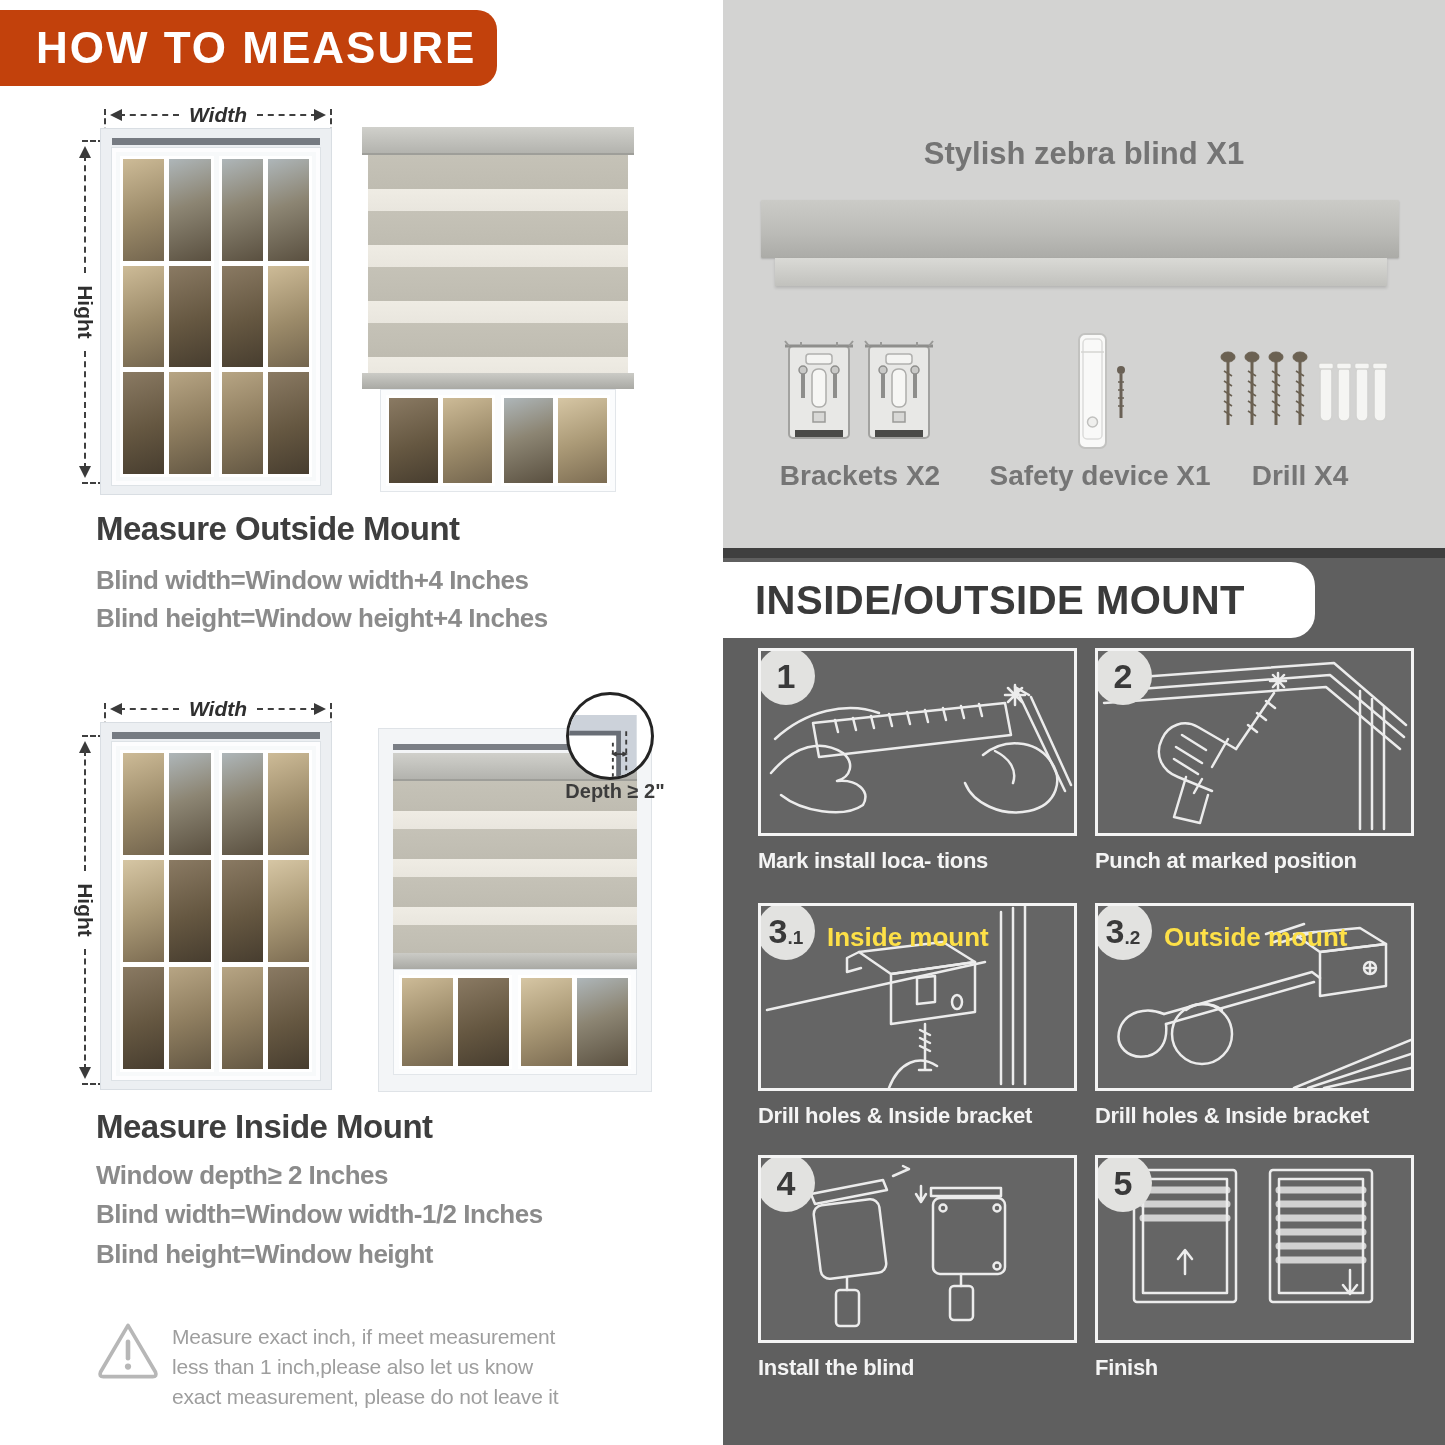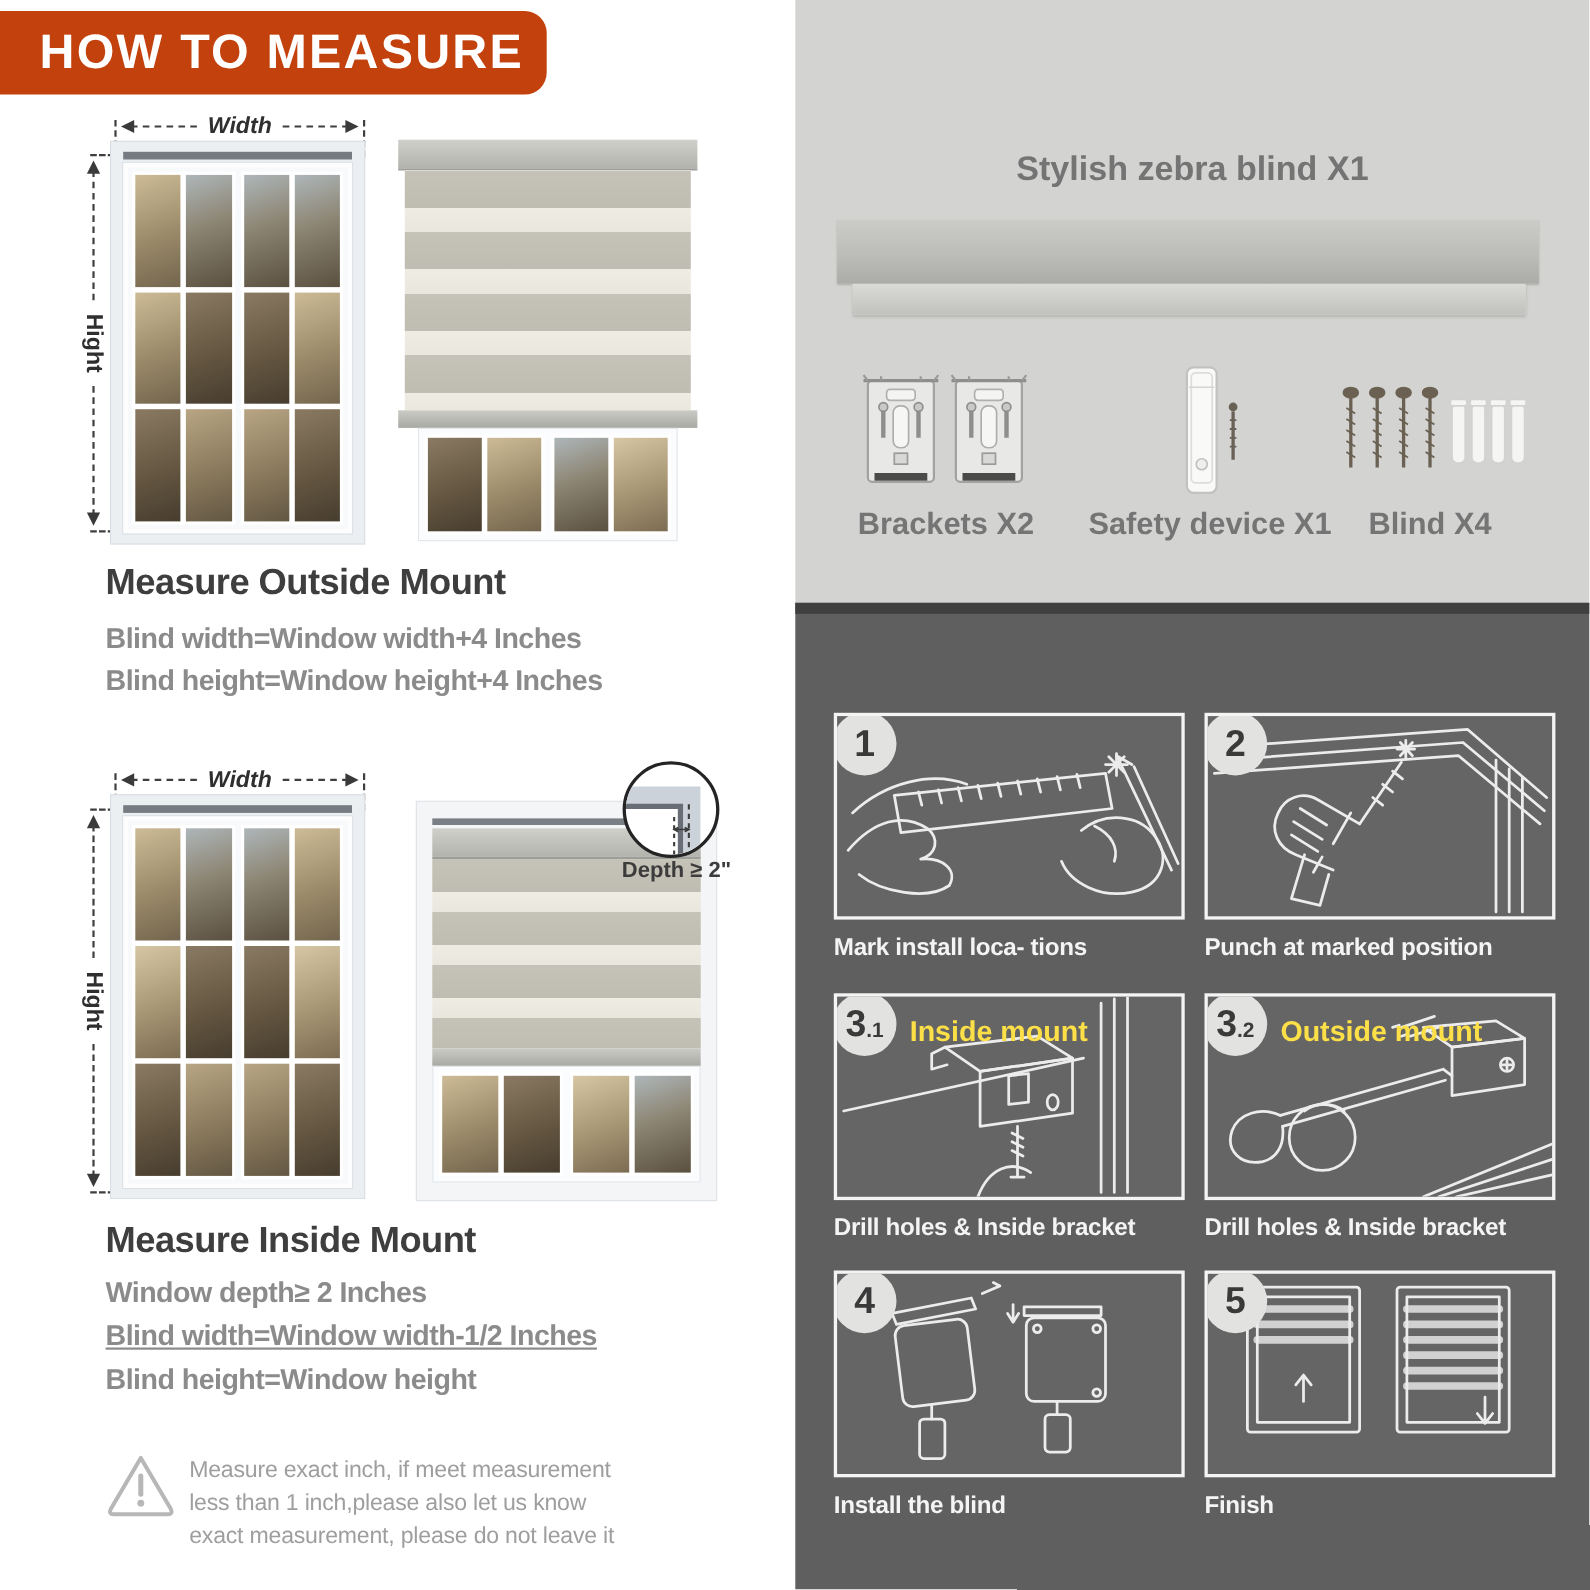--- a/index.html
+++ b/index.html
@@ -225,21 +225,21 @@
     <path d="M-4,40 H52 V90" stroke="#696e76" stroke-width="5" fill="none"></path>
     <path d="M60,38 V90" stroke="#3c3c3c" stroke-width="2" stroke-dasharray="5,4" fill="none"></path>
     <path d="M46,50 V90" stroke="#3c3c3c" stroke-width="2" stroke-dasharray="4,4" fill="none"></path>
     <path d="M46,62 h14 M50,60 l-4,2 4,2 M56,60 l4,2 -4,2" stroke="#3c3c3c" stroke-width="1.6" fill="none"></path>
   </svg>
 </div>
 <div class="abs depth-label" style="left:560px;top:780px;width:110px;">Depth ≥ 2"</div>
 
 <div class="abs sec-title" style="left:96px;top:1108px;">Measure Inside Mount</div>
 <div class="abs sec-line" style="left:96px;top:1160px;">Window depth≥ 2 Inches</div>
-<div class="abs sec-line" style="left:96px;top:1199px;text-decoration:underline;">Blind width=Window width-1/2 Inches</div>
+<div class="abs sec-line" style="left:96px;top:1199px;">Blind width=Window width-1/2 Inches</div>
 <div class="abs sec-line" style="left:96px;top:1239px;">Blind height=Window height</div>
 
 <svg class="abs" style="left:96px;top:1320px;" width="64" height="62" viewBox="0 0 70 66">
   <path d="M35,5 L65,56 Q67,61 62,61 L8,61 Q3,61 5,56 Z" stroke="#b7b7b7" stroke-width="4" fill="none" stroke-linejoin="round"></path>
   <path d="M35,23 V41" stroke="#b7b7b7" stroke-width="5" stroke-linecap="round"></path>
   <circle cx="35" cy="50" r="3.4" fill="#b7b7b7"></circle>
 </svg>
 <div class="abs warning-text" style="left:172px;top:1322px;width:402px;">Measure exact inch, if meet measurement less than 1 inch,please also let us know exact measurement, please do not leave it</div>
 
 <div class="abs panel-light">
@@ -322,25 +322,28 @@
         </g>
       <g transform="translate(156,0)">
           <rect x="0" y="22" width="12" height="54" rx="5"></rect>
           <rect x="-1.5" y="18" width="15" height="6" rx="2"></rect>
         </g>
     </g>
   </svg>
 
   <div class="item-label" style="left:37px;width:200px;">Brackets X2</div>
   <div class="item-label" style="left:247px;width:260px;">Safety device X1</div>
-  <div class="item-label" style="left:477px;width:200px;">Blind X4</div>
+  <div class="item-label" style="left:477px;width:200px;">Drill X4</div>
 </div>
 
 <div class="abs panel-dark">
   <div class="divider"></div>
+  <div class="mount-band">
+    <span>INSIDE/OUTSIDE MOUNT</span>
+  </div>
 
   <div class="step" style="left:35px;top:100px;">
     <div class="step-box">
       <svg viewBox="0 0 313 182" class="line-art">
         <path d="M14,88 C44,60 86,50 118,62"></path>
         <path d="M52,72 L244,52 L250,84 L58,106 Z"></path>
         <path d="M74,69 l3,12 M92,67 l3,12 M110,65 l3,12 M128,63 l3,12 M146,61 l3,12 M164,59 l3,12 M182,57 l3,12 M200,55 l3,12 M218,53 l3,12"></path>
         <path d="M254,34 v20 M244,44 h20 M247,37 l14,14 M261,37 l-14,14"></path>
         <path d="M262,52 L304,140 M270,46 L310,134 M262,52 l-8,-16 14,8"></path>
         <path d="M10,122 C34,94 60,88 82,102 C94,112 90,126 76,130 C96,128 110,140 102,154 C82,168 40,160 20,144"></path>

